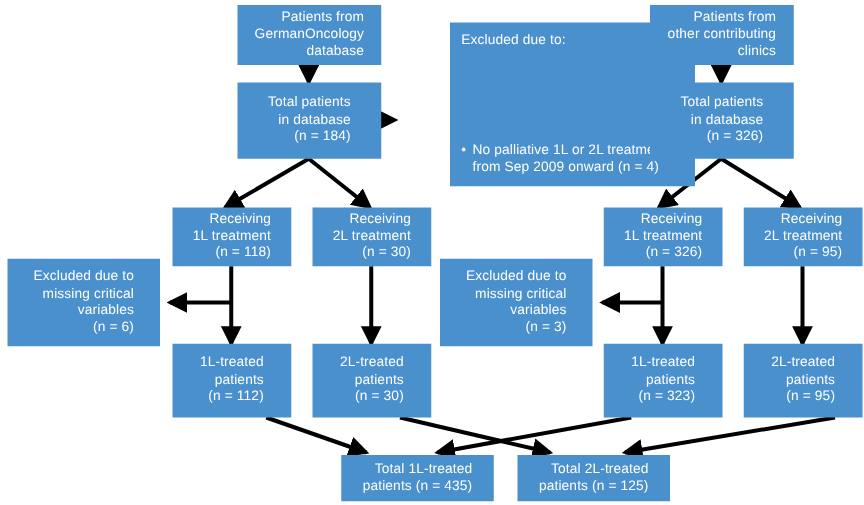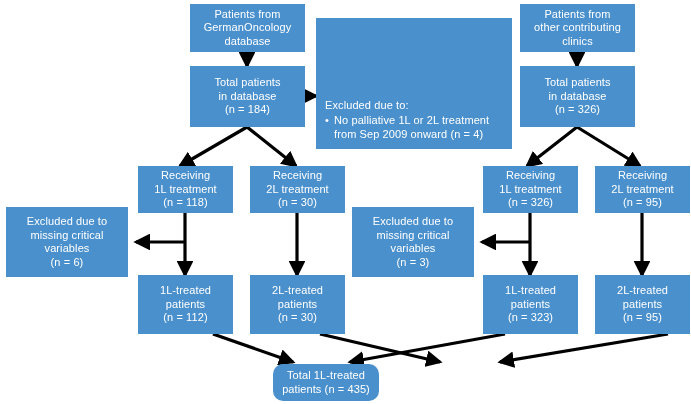--- a/index.html
+++ b/index.html
@@ -17,32 +17,33 @@
   }
   .node {
     position: absolute;
     background: #4a90cc;
     color: #ffffff;
     box-sizing: border-box;
     display: flex;
     flex-direction: column;
     align-items: center;
     justify-content: center;
-    text-align: center;
+    text-align: right;
     font-size: 11px;
     line-height: 13.5px;
     letter-spacing: 0.1px;
     padding: 2px 4px;
     white-space: pre-line;
   }
   .node.left-align {
     align-items: flex-start;
     text-align: left;
-    justify-content: flex-end;
+    justify-content: space-between;
     padding: 8px 9px;
+    margin-left: 44px;
   }
   .excl-title { margin-bottom: 2px; }
   .excl-item {
     display: block;
     position: relative;
     padding-left: 9px;
     margin-bottom: 5px;
   }
   .excl-item:before {
     content: "\2022";
@@ -160,17 +161,19 @@
 (n = 30)</div>
 
   <div class="node" style="left:483px; top:275px; width:95px; height:59px;">1L-treated
 patients
 (n = 323)</div>
 
   <div class="node" style="left:595px; top:275px; width:95px; height:59px;">2L-treated
 patients
 (n = 95)</div>
 
-  <div class="node" style="left:273px; top:364px; width:106px; height:37px;border-radius:10px;">Total 1L-treated
+  <div class="node" style="left:273px; top:364px; width:122px; height:37px;">Total 1L-treated
 patients (n = 435)</div>
 
+  <div class="node" style="left:414px; top:364px; width:122px; height:37px;">Total 2L-treated
+patients (n = 125)</div>
 
 </div>
 
 </body></html>

